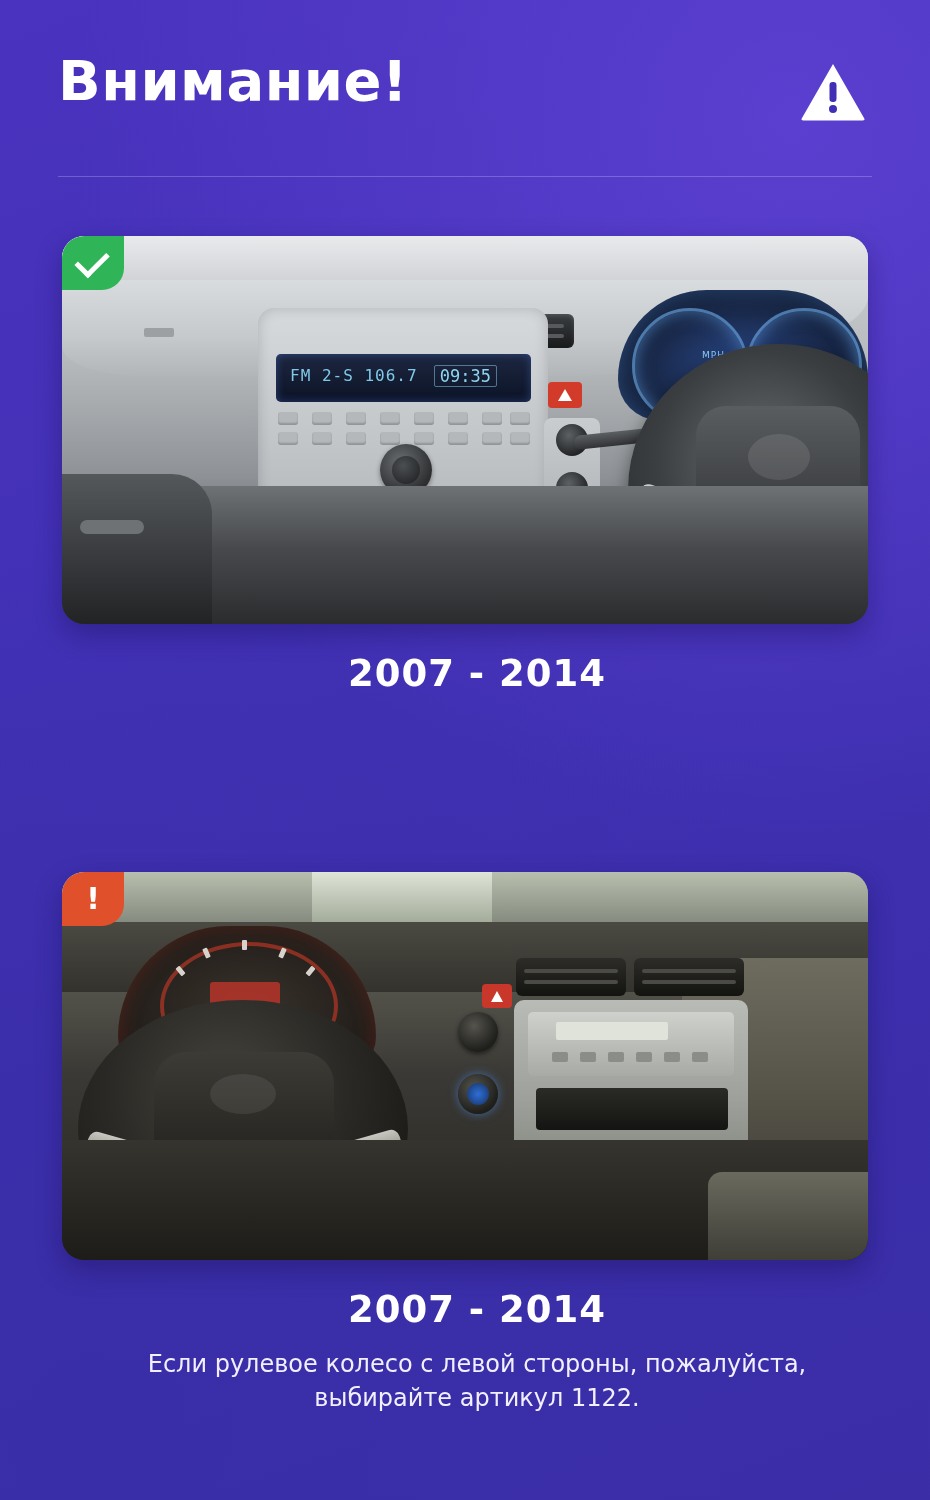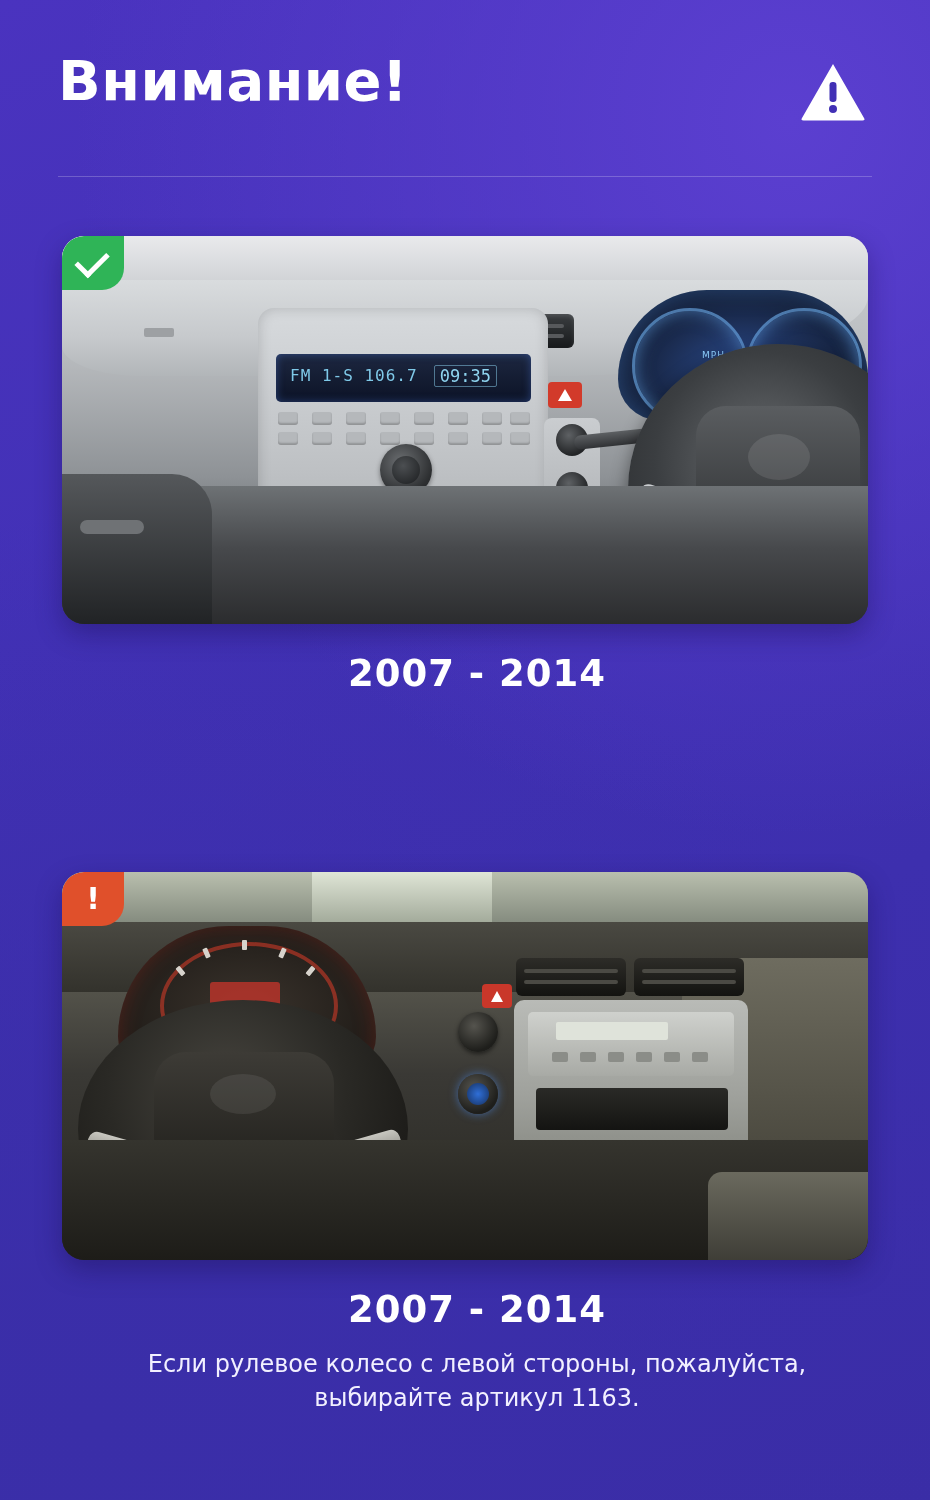--- a/index.html
+++ b/index.html
@@ -458,21 +458,21 @@
             <div class="slat s2"></div>
           </div>
         <div class="vent v2">
             <div class="slat s1"></div>
             <div class="slat s2"></div>
           </div>
 
         <div class="center-stack"></div>
 
         <div class="radio">
-          <span class="lcdtext">FM 1-S  106.7</span>
+          <span class="lcdtext">FM 2-S  106.7</span>
           <span class="clock">09:35</span>
         </div>
 
         <div class="btnrow r1">
           <div class="b" style="left:0"></div>
             <div class="b" style="left:34px"></div>
           <div class="b" style="left:68px"></div>
             <div class="b" style="left:102px"></div>
           <div class="b" style="left:136px"></div>
             <div class="b" style="left:170px"></div>
@@ -600,16 +600,16 @@
         <div class="doorlight"></div>
       </div>
     </div>
     <div class="corner-badge warn">
       <span class="glyph">!</span>
     </div>
   </div>
 
   <div class="caption bottom">
     <p class="years">2007 - 2014</p>
-    <p class="desc">Если рулевое колесо с левой стороны, пожалуйста, выбирайте артикул 1163.</p>
+    <p class="desc">Если рулевое колесо с левой стороны, пожалуйста, выбирайте артикул 1122.</p>
   </div>
 
 </div>
 
 </body></html>

